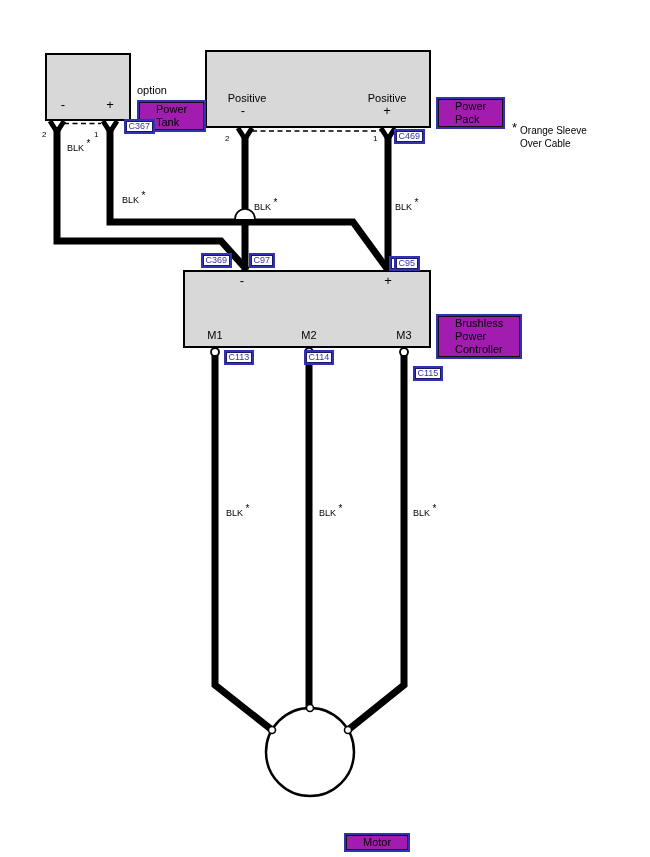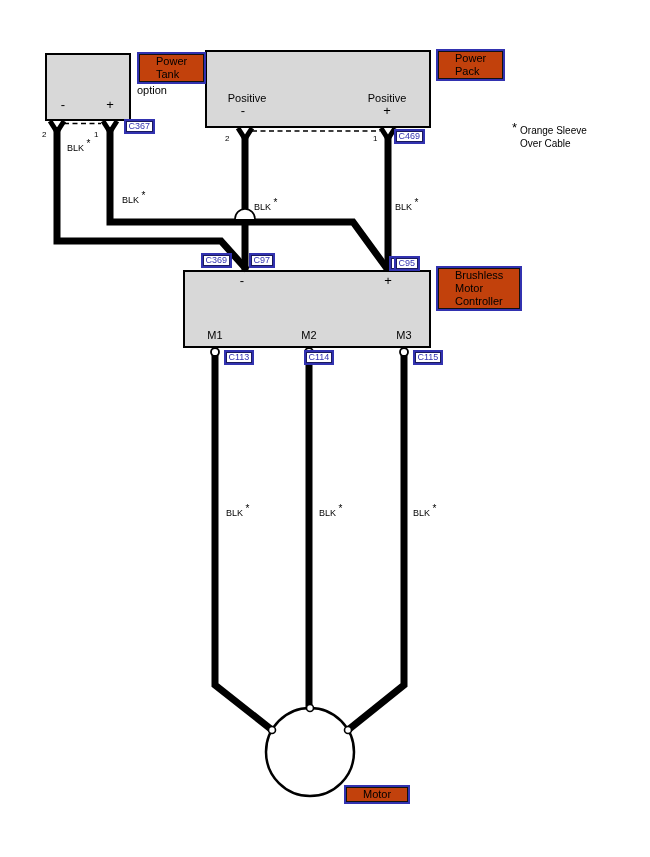--- a/index.html
+++ b/index.html
@@ -1,21 +1,21 @@
 <!DOCTYPE html>
 <html><head>
 <meta charset="utf-8">
 <style>
   html,body{margin:0;padding:0;background:#fff;}
   body{font-family:"Liberation Sans","DejaVu Sans",sans-serif;color:#000;}
   #diagram{position:relative;width:650px;height:857px;background:#fff;overflow:hidden;}
   #wires{position:absolute;left:0;top:0;z-index:2;}
   .gbox{position:absolute;background:#d8d8d8;border:2.5px solid #000;box-sizing:border-box;z-index:1;}
-  .labelbox{position:absolute;background:#c2410c;border:2px solid #3232b0;box-shadow:inset 0 0 0 1px #111;
-            padding:1px 17px;font-size:11px;line-height:1.18;white-space:pre-line;z-index:3;}
+  .labelbox{position:absolute;background:#a21caf;border:2px solid #3232b0;box-shadow:inset 0 0 0 1px #111;
+            padding:1px 17px;font-size:11px;line-height:1.18;white-space:pre-line;z-index:3;margin-top:48px;}
   .chip{position:absolute;background:#fff;border:2px solid #3232b0;box-shadow:inset 0 0 0 1px #1a1a5e;
         color:#3232b0;font-size:9px;font-weight:normal;line-height:1.1;padding:0.5px 2.5px;z-index:3;}
   .txt{position:absolute;z-index:3;white-space:nowrap;}
   .ctr{transform:translateX(-50%);}
   .pin{font-size:8px;}
   .sign{font-size:13px;}
   .term{font-size:11px;}
   .mlab{font-size:11px;}
   .blk{font-size:9px;}
   .blk sup{font-size:10px;vertical-align:4px;}
@@ -65,21 +65,21 @@
     <circle cx="310" cy="708" r="3.5" fill="#fff" stroke="#000" stroke-width="1.6"></circle>
     <circle cx="348" cy="730" r="3.5" fill="#fff" stroke="#000" stroke-width="1.6"></circle>
   </svg>
 
   <div class="labelbox" style="left:137px;top:52px;">Power
 Tank</div>
   <span class="txt plain" style="left:137px;top:84px;text-align:center;">option</span>
   <div class="labelbox" style="left:436px;top:49px;">Power
 Pack</div>
   <div class="labelbox" style="left:436px;top:266px;">Brushless
-Motor
+Power
 Controller</div>
   <div class="labelbox" style="left:344px;top:785px;">Motor</div>
 
   <span class="txt sign ctr" style="left:63px;top:97px;">-</span>
   <span class="txt sign ctr" style="left:110px;top:97px;">+</span>
   <span class="txt pin" style="left:42px;top:130px;">2</span>
   <span class="txt pin" style="left:94px;top:130px;">1</span>
 
   <span class="txt term ctr" style="left:247px;top:92px;">Positive</span>
   <span class="txt term ctr" style="left:387px;top:92px;">Positive</span>
@@ -95,21 +95,21 @@
   <span class="txt mlab ctr" style="left:404px;top:329px;">M3</span>
 
   <div class="chip" style="left:124px;top:119px;">C367</div>
   <div class="chip" style="left:394px;top:129px;">C469</div>
   <div class="chip" style="left:201px;top:253px;">C369</div>
   <div class="chip" style="left:249px;top:253px;">C97</div>
   <div class="chip" style="left:341px;top:256px;margin-left:48px;">C368</div>
   <div class="chip" style="left:394px;top:256px;">C95</div>
   <div class="chip" style="left:224px;top:350px;">C113</div>
   <div class="chip" style="left:304px;top:350px;text-align:center;">C114</div>
-  <div class="chip" style="left:413px;top:350px;">C115</div>
+  <div class="chip" style="left:413px;top:366px;">C115</div>
 
   <span class="txt blk" style="left:67px;top:138px;"><span>BLK</span> <sup>*</sup></span>
   <span class="txt blk" style="left:122px;top:190px;"><span>BLK</span> <sup>*</sup></span>
   <span class="txt blk" style="left:254px;top:197px;"><span>BLK</span> <sup>*</sup></span>
   <span class="txt blk" style="left:395px;top:197px;"><span>BLK</span> <sup>*</sup></span>
   <span class="txt blk" style="left:226px;top:503px;"><span>BLK</span> <sup>*</sup></span>
   <span class="txt blk" style="left:319px;top:503px;"><span>BLK</span> <sup>*</sup></span>
   <span class="txt blk" style="left:413px;top:503px;"><span>BLK</span> <sup>*</sup></span>
 
   <div class="note">

